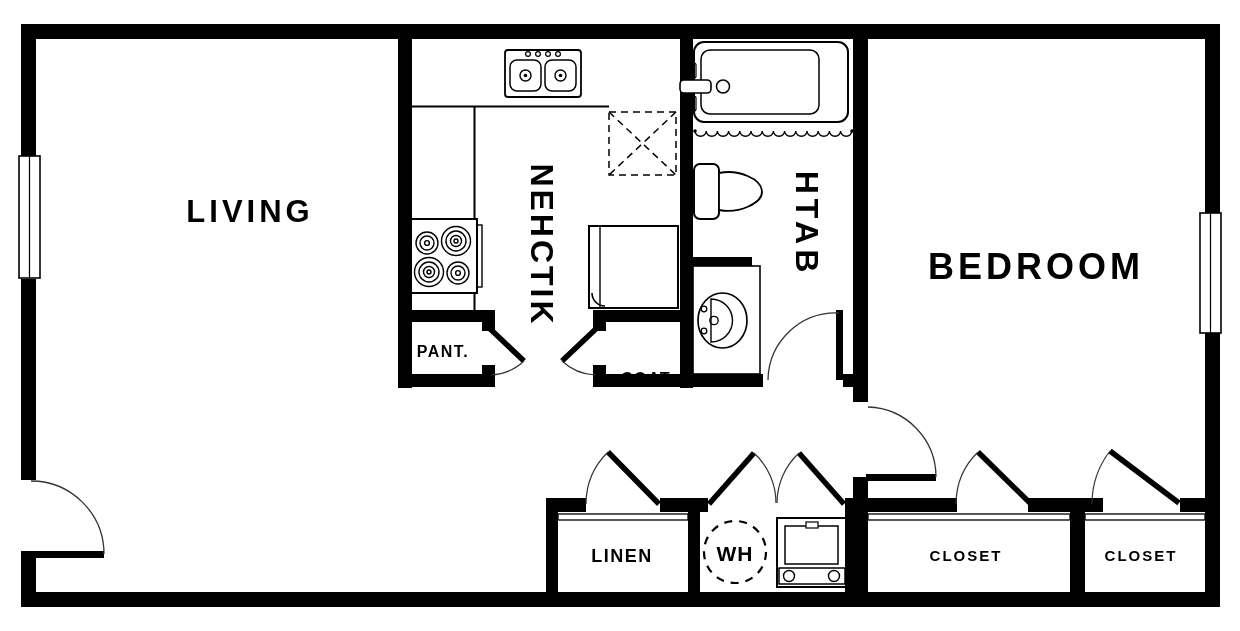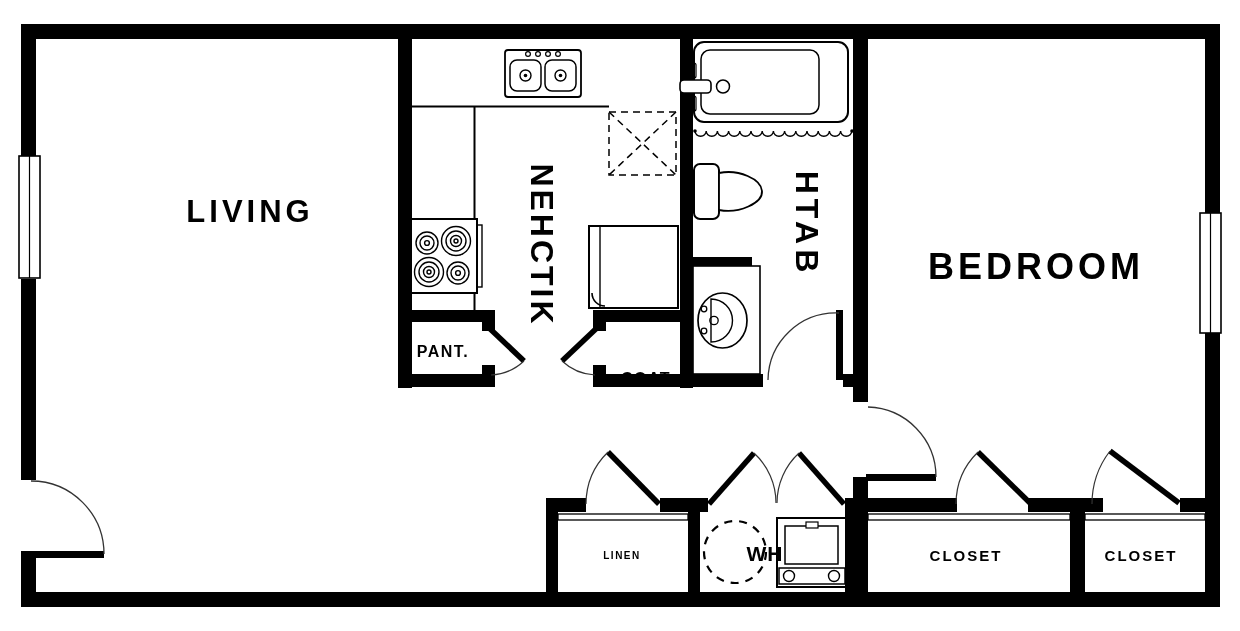--- a/index.html
+++ b/index.html
@@ -11,21 +11,21 @@
   }
   .plan svg{position:absolute;left:0;top:0;}
   .label{
     position:absolute;transform:translate(-50%,-50%);
     font-weight:700;white-space:nowrap;letter-spacing:4px;line-height:1;
     user-select:none;
   }
   .label.big{font-size:31px;}
   .label.huge{font-size:36px;}
   .label.small{font-size:16px;letter-spacing:1.5px;}
-  .label.tiny{font-size:10px;letter-spacing:1.5px;}
+  .label.tiny{font-size:18px;letter-spacing:1.5px;}
   .label.med{font-size:15px;letter-spacing:2px;}
   .label.wh{font-size:21px;letter-spacing:1px;}
   .v-label{transform:translate(-50%,-50%) rotate(90deg);}
   .v-label.big{font-size:32px;letter-spacing:3px;}
 </style>
 </head>
 <body>
 
 <div class="plan">
 
@@ -218,16 +218,16 @@
   </g>
 </svg>
 
   <div class="label big" style="left:210px;top:211px;margin-left:40px;">LIVING</div>
   <div class="label v-label big" style="left:542px;top:245px;">NEHCTIK</div>
   <div class="label v-label big" style="left:807px;top:224px;letter-spacing:5px;">HTAB</div>
   <div class="label huge" style="left:1036px;top:267px;">BEDROOM</div>
   <div class="label small" style="left:443px;top:352px;">PANT.</div>
   <div class="label small" style="left:646px;top:352px;margin-top:27px;">COAT</div>
   <div class="label tiny" style="left:622px;top:556px;">LINEN</div>
-  <div class="label wh" style="left:735px;top:553px;margin-left:30px;">WH</div>
+  <div class="label wh" style="left:735px;top:553px;">WH</div>
   <div class="label med" style="left:966px;top:555px;">CLOSET</div>
   <div class="label med" style="left:1141px;top:555px;">CLOSET</div>
 </div>
 
 </body></html>

